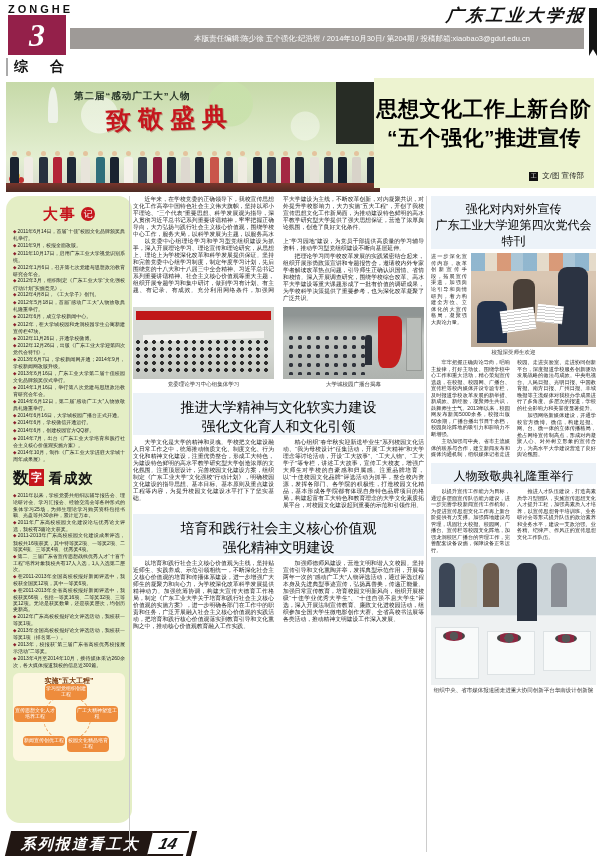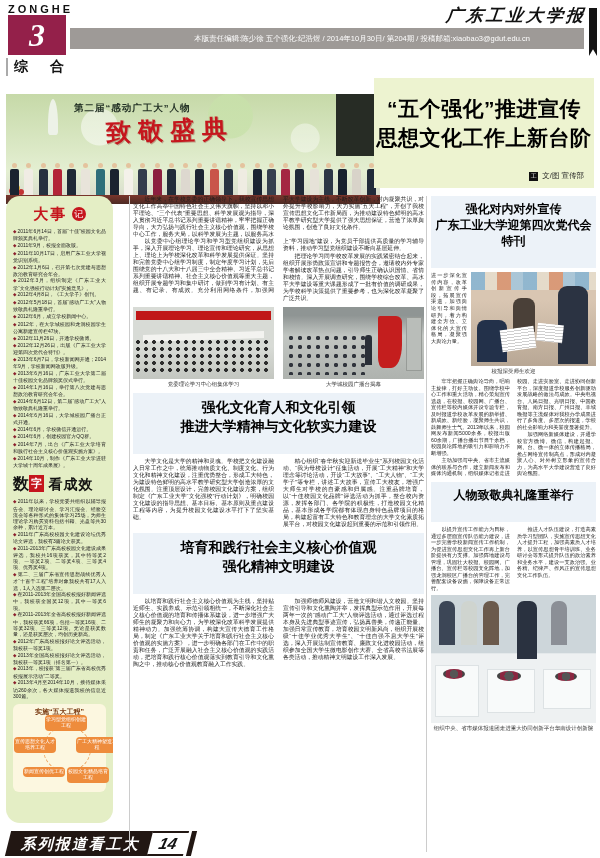--- a/index.html
+++ b/index.html
@@ -11,21 +11,21 @@
   }
   
   .zonghe { position:absolute; left:8px; top:3px; font-size:11px; font-weight:bold; letter-spacing:3px; color:#111; }
   .three-box { position:absolute; left:8px; top:15px; width:58px; height:40px; background:#94204a; display:flex; align-items:center; justify-content:center; }
   .three-box span { color:#fff; font-family:"Liberation Serif", serif; font-weight:bold; font-style:italic; font-size:32px; line-height:1; }
   .section-label { position:absolute; left:6px; top:58px; font-size:14px; font-weight:bold; letter-spacing:9px; border-left:2px solid #aaa; padding-left:6px; color:#111; }
   .masthead { position:absolute; right:14px; top:4px; font-family:"DejaVu Serif", serif; font-style:italic; font-weight:bold; font-size:17px; letter-spacing:3px; color:#111; transform:skewX(-6deg); }
   .info-bar { position:absolute; left:70px; top:28px; width:514px; height:21px; background:#9e9a97; color:#fff; font-size:7.5px; line-height:21px; text-align:center; padding-left:70px; }
   .bookmark { position:absolute; right:3px; top:8px; width:8px; height:48px; background:#141414; clip-path:polygon(0 0,100% 0,100% 100%,50% 86%,0 100%); }
   
-  .ceremony { position:absolute; left:6px; top:94px; width:374px; height:110px; overflow:hidden;
+  .ceremony { position:absolute; left:6px; top:82px; width:374px; height:110px; overflow:hidden;
     background:
       radial-gradient(circle at 25% 30%, rgba(255,255,255,.5) 0 18px, transparent 19px),
       radial-gradient(circle at 60% 20%, rgba(200,225,170,.8) 0 22px, transparent 23px),
       radial-gradient(circle at 80% 40%, rgba(255,255,255,.4) 0 14px, transparent 15px),
       linear-gradient(#c6d9a8, #e4efd2 70%, #d6d8cc);
   }
   .ph-dark { position:absolute; right:0; top:0; width:44px; height:62px; background:#272c25; }
   .ph-statue { position:absolute; left:42px; top:5px; width:10px; height:36px; background:#eef2ea; border-radius:50% 50% 30% 30%/70% 70% 10% 10%; opacity:.95; }
   .ph-t1 { position:absolute; left:68px; top:8px; font-size:9.5px; font-weight:bold; color:#223024; letter-spacing:1px; }
   .ph-t2 { position:absolute; left:100px; top:20px; font-size:25px; font-weight:bold; color:#c5161d; font-family:"DejaVu Serif", serif; letter-spacing:7px; transform:rotate(-2deg); text-shadow:1px 1px 0 rgba(120,0,0,.3); }
@@ -34,21 +34,21 @@
   .phead { width:5px; height:5px; border-radius:50%; background:#e4c39e; margin-bottom:1px; }
   .pbody { width:9px; height:26px; border-radius:2px 2px 0 0; }
   .ph-floor { position:absolute; left:0; right:0; bottom:0; height:9px; background:linear-gradient(#7a352c,#4c2b24); }
   .ph-bouquet { position:absolute; left:3px; bottom:10px; width:6px; height:6px; border-radius:50%; background:#d24040;
     box-shadow:5px -3px 0 #e2b33c, 9px 1px 0 #c23434, 3px 5px 0 #3e7a3a, 10px 7px 0 #3e7a3a; }
   .headline-panel { position:absolute; left:374px; top:78px; width:220px; height:110px; background:#edf3d0; }
   .headline { margin-top:16px; text-align:center; font-weight:900; font-size:21px; line-height:29px; color:#000; letter-spacing:0.5px; }
   .byline { position:absolute; right:10px; bottom:7px; display:flex; align-items:center; gap:4px; font-size:7.5px; color:#222; }
   .paper-logo { width:9px; height:9px; background:#111; color:#fff; font-size:6px; line-height:9px; text-align:center; }
   
-  .sidebar { position:absolute; left:6px; top:196px; width:107px; height:627px; background:#e4eec5; border-radius:14px; padding:9px 7px; overflow:hidden; }
+  .sidebar { position:absolute; left:6px; top:196px; width:126px; height:627px; background:#e4eec5; border-radius:14px; padding:9px 7px; overflow:hidden; }
   .ev-title { text-align:center; margin-bottom:4px; }
   .ev-title .big { font-family:"Liberation Serif", serif; font-weight:bold; font-size:15px; color:#c5161d; letter-spacing:2px; }
   .ev-badge { display:inline-block; width:14px; height:14px; border-radius:50%; background:#c5161d; color:#fff; font-size:9px; line-height:14px; text-align:center; vertical-align:2px; }
   .ev, .stat { font-size:5px; line-height:6.2px; text-align:justify; color:#222; margin-bottom:0.5px; }
   .blt { color:#8a1f2d; margin-right:1px; font-size:4.5px; }
   .stats-title { margin:6px 0 3px; text-align:left; }
   .stats-title .n1 { font-family:"Liberation Serif", serif; font-weight:bold; font-size:16px; color:#111; }
   .stats-title .n2 { display:inline-block; background:#c5161d; color:#fff; font-size:11px; padding:1px 2px; font-weight:bold; vertical-align:2px; }
   .stats-title .n3 { font-weight:bold; font-size:14px; color:#111; letter-spacing:1px; }
   .diagram { margin-top:5px; background:#fcf7e0; border-radius:6px; height:88px; position:relative; }
@@ -62,21 +62,21 @@
   .sb-main { background:#221713; color:#fff; font-size:15px; font-weight:bold; letter-spacing:2px; padding:4px 12px 0 14px; transform:skewX(-14deg); }
   .sb-num { background:#fff; border-top:2px solid #221713; border-bottom:2px solid #221713; color:#111; font-size:16px; font-style:italic; font-weight:bold; padding:2px 9px 0; transform:skewX(-14deg); margin-left:-3px; }
   .sb-slash { width:5px; background:#221713; transform:skewX(-14deg); margin-left:3px; }
   
   .vdiv { position:absolute; width:1px; background:#ccc; top:196px; height:656px; }
   .vdiv.d1 { left:129px; } .vdiv.d2 { left:426px; }
   .midcol { position:absolute; left:133px; top:196px; width:291px; }
   .rightcol { position:absolute; left:431px; top:196px; width:165px; }
   .bodytxt { column-count:2; column-gap:9px; font-size:5.8px; line-height:7px; text-align:justify; color:#1c1c1c; }
   .bodytxt p, .rbody p { text-indent:2em; margin-bottom:1px; }
-  .h-strip { background:#ecf2f8; text-align:center; font-weight:bold; color:#000; padding:5px 0 19px; margin:5px 0 4px; }
+  .h-strip { background:#ecf2f8; text-align:center; font-weight:normal; color:#000; padding:5px 0 0; margin:5px 0 4px; }
   .midcol .h-strip { font-size:14px; line-height:18.5px; }
   .rightcol .h-strip { font-size:12px; line-height:16px; margin-top:0; }
   .photo-row { display:flex; gap:9px; margin:5px 0 2px; }
   .fig { flex:1; }
   .caption { font-size:5.5px; color:#333; text-align:center; margin-top:2px; }
   
   .m1 { height:72px; position:relative; background:linear-gradient(#d8dbd6 55%, #c3c6c0); overflow:hidden; }
   .m1 .banner { position:absolute; left:3px; right:3px; top:4px; height:9px; background:#c01818; }
   .m1 .heads { position:absolute; left:2px; right:2px; bottom:4px; height:36px;
     background-image:radial-gradient(circle at 3px 3px,#2c2c2c 1.6px,transparent 2.2px); background-size:8px 7px; }
@@ -231,22 +231,22 @@
         <div class="person">
           <div class="phead"></div>
           <div class="pbody" style="background: rgb(33, 43, 57);"></div>
         </div>
       </div>
     <div class="ph-floor"></div>
   </div>
 
   <div class="headline-panel">
     <div class="headline">
+      <div>思想文化工作上新台阶</div>
       <div>“五个强化”推进宣传</div>
-      <div>思想文化工作上新台阶</div>
     </div>
     <div class="byline">
       <span class="paper-logo">工</span>
       <span>文/图 宣传部</span>
     </div>
   </div>
 
   <aside class="sidebar">
     <div class="ev-title">
       <span class="big">大事</span>
@@ -334,22 +334,22 @@
           <div class="door"></div>
           <div class="curtain"></div>
           <div class="host"></div>
           <div class="heads"></div>
         </div>
         <div class="caption">大学城校园广播台揭幕</div>
       </figure>
     </div>
 
     <div class="h-strip">
+      <div>推进大学精神与文化软实力建设</div>
       <div>强化文化育人和文化引领</div>
-      <div>推进大学精神与文化软实力建设</div>
     </div>
     <div class="bodytxt">
         <p><span>大学文化是大学的精神和灵魂。学校把文化建设融入日常工作之中，统筹推动物质文化、制度文化、行为文化和精神文化建设，注重优势整合，形成工大特色，为建设特色鲜明的高水平教学研究型大学创造浓厚的文化氛围。注重顶层设计，完善校园文化建设方案，组织制定《广东工业大学“文化强校”行动计划》，明确校园文化建设的指导思想、基本目标、基本原则及重点建设工程等内容，为提升校园文化建设水平打下了坚实基础。</span></p>
         <p><span>精心组织“春华秋实迎新送毕业生”系列校园文化活动、“我为母校设计”征集活动，开展“工大精神”和大学理念等讨论活动，开设“工大故事”、“工大人物”、“工大学子”等专栏，讲述工大故事，宣传工大校友，增强广大师生对学校的自豪感和归属感。注重品牌培育，以“十佳校园文化品牌”评选活动为抓手，整合校内资源，发挥各部门、各学院的积极性，打造校园文化精品，基本形成各学院都有体现自身特色品牌项目的格局，构建起富有工大特色和教育理念的大学文化素质拓展平台，对校园文化建设起到重要的示范和引领作用。</span></p>
       </div>
 
     <div class="h-strip">
       <div>培育和践行社会主义核心价值观</div>
       <div>强化精神文明建设</div>
     </div>

